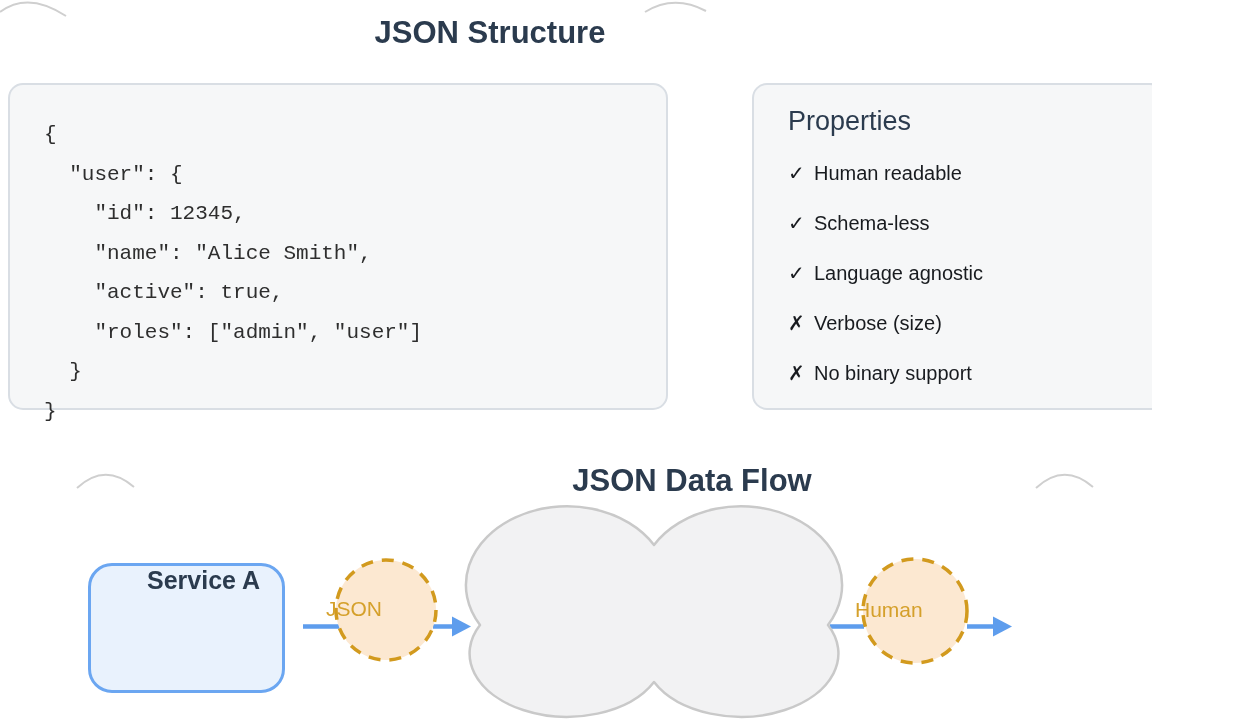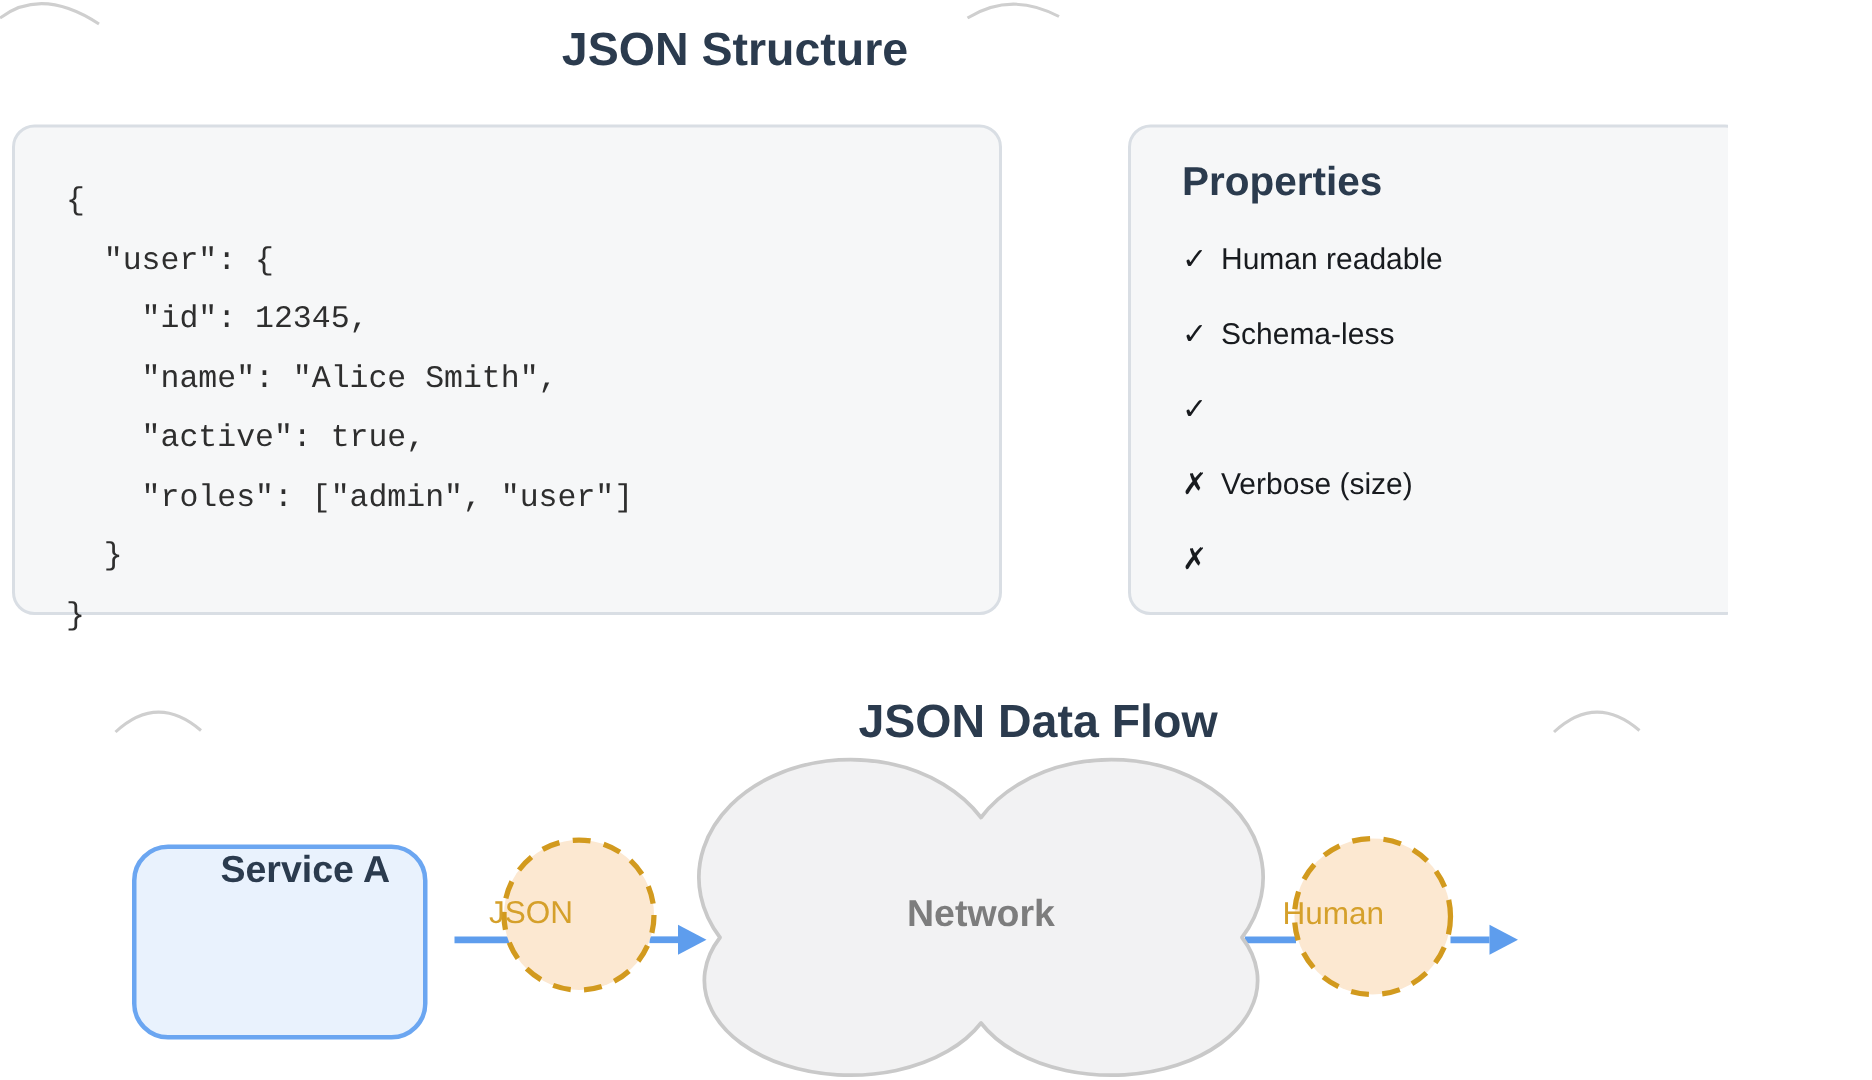--- a/index.html
+++ b/index.html
@@ -16,21 +16,21 @@
   .panel{
     position:absolute;box-sizing:border-box;background:#f6f7f8;
     border:2px solid #d9dee4;border-radius:15px;
   }
   .code-box{left:8px;top:83px;width:660px;height:327px;}
   .code-box pre{
     margin:0;padding:30px 0 0 34px;font-family:"Liberation Mono",monospace;
     font-size:21px;line-height:39.5px;color:#2e2e2e;white-space:pre;
   }
   .props-box{left:752px;top:83px;width:413px;height:327px;padding:20px 0 0 34px;}
-  .props-box h2{margin:0;font-size:27px;line-height:32px;font-weight:bold;color:#2b3b4e;}
+  .props-box h2{margin:0;font-size:27px;line-height:32px;font-weight:normal;color:#2b3b4e;}
   .prop-list{margin-top:24px;display:flex;flex-direction:column;row-gap:26px;}
   .prop-item{display:flex;align-items:center;font-size:20px;line-height:24px;color:#181b1f;}
   .prop-item .mark{width:26px;display:inline-block;}
   
   .service-node{
     position:absolute;box-sizing:border-box;width:197px;height:130px;
     background:#e9f2fd;border:3px solid #6ba6f1;border-radius:24px;
     display:flex;align-items:flex-start;justify-content:center;
   }
   .service-node .node-label{
@@ -84,27 +84,29 @@
       <div class="prop-item">
         <span class="mark">✓</span>
         <span>Human readable</span>
       </div>
       <div class="prop-item">
         <span class="mark">✓</span>
         <span>Schema-less</span>
       </div>
       <div class="prop-item">
         <span class="mark">✓</span>
+        <span>Language agnostic</span>
       </div>
       <div class="prop-item">
         <span class="mark">✗</span>
         <span>Verbose (size)</span>
       </div>
       <div class="prop-item">
         <span class="mark">✗</span>
+        <span>No binary support</span>
       </div>
     </div>
   </div>
 
   <h1 class="title" style="left:692px;top:462px;">JSON Data Flow</h1>
 
   <svg class="abs" style="left:0;top:500px;" width="1248" height="220">
 
     <line x1="303" y1="126.5" x2="341" y2="126.5" stroke="#5e9ded" stroke-width="4.5"></line>
     <line x1="433" y1="126.5" x2="452" y2="126.5" stroke="#5e9ded" stroke-width="4.5"></line>
@@ -124,15 +126,14 @@
     <circle cx="386" cy="110" r="50" fill="#fce8d1" stroke="#d29a1e" stroke-width="3.5" stroke-dasharray="12 9"></circle>
     <circle cx="915" cy="111" r="52" fill="#fce8d1" stroke="#d29a1e" stroke-width="3.5" stroke-dasharray="12 9"></circle>
   </svg>
 
   <div class="service-node" style="left:88px;top:563px;">
     <span class="node-label">Service A</span>
   </div>
 
   <div class="badge-label" style="left:326px;top:597px;">JSON</div>
   <div class="badge-label" style="left:855px;top:598px;">Human</div>
-  <div class="cloud-label" style="left:554px;top:595px;">Network</div>
 
 </div>
 
 </body></html>

